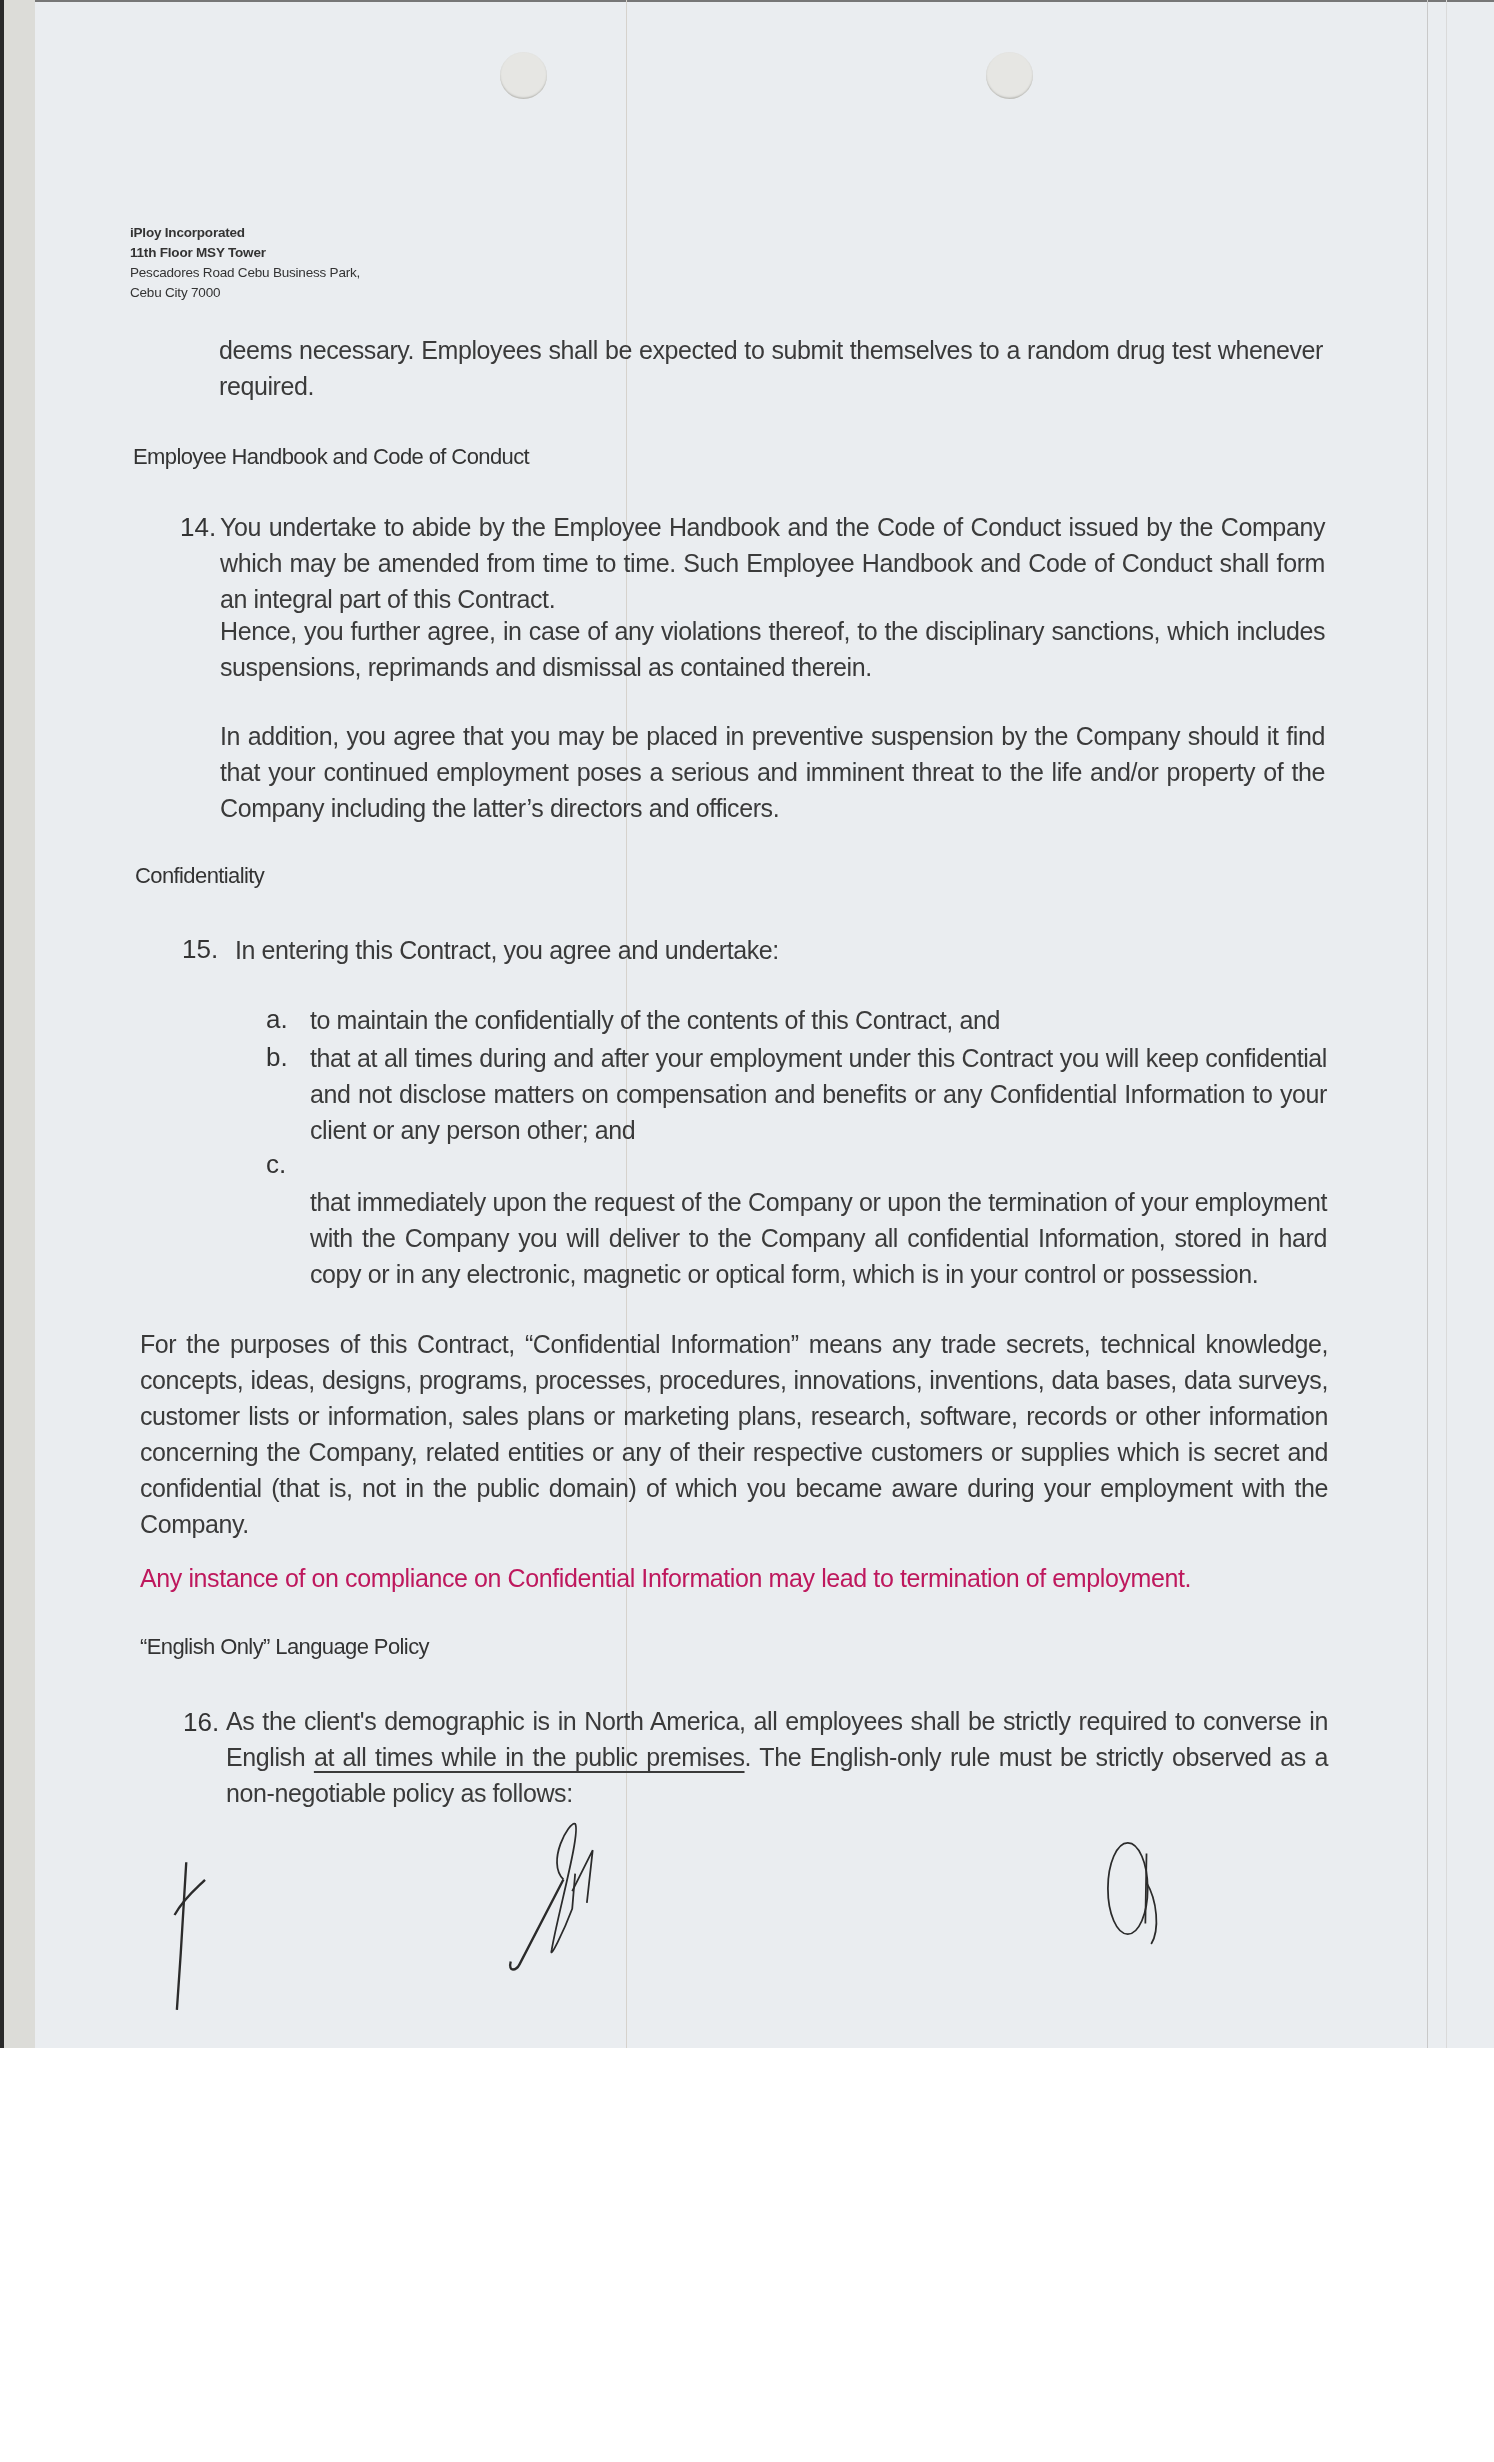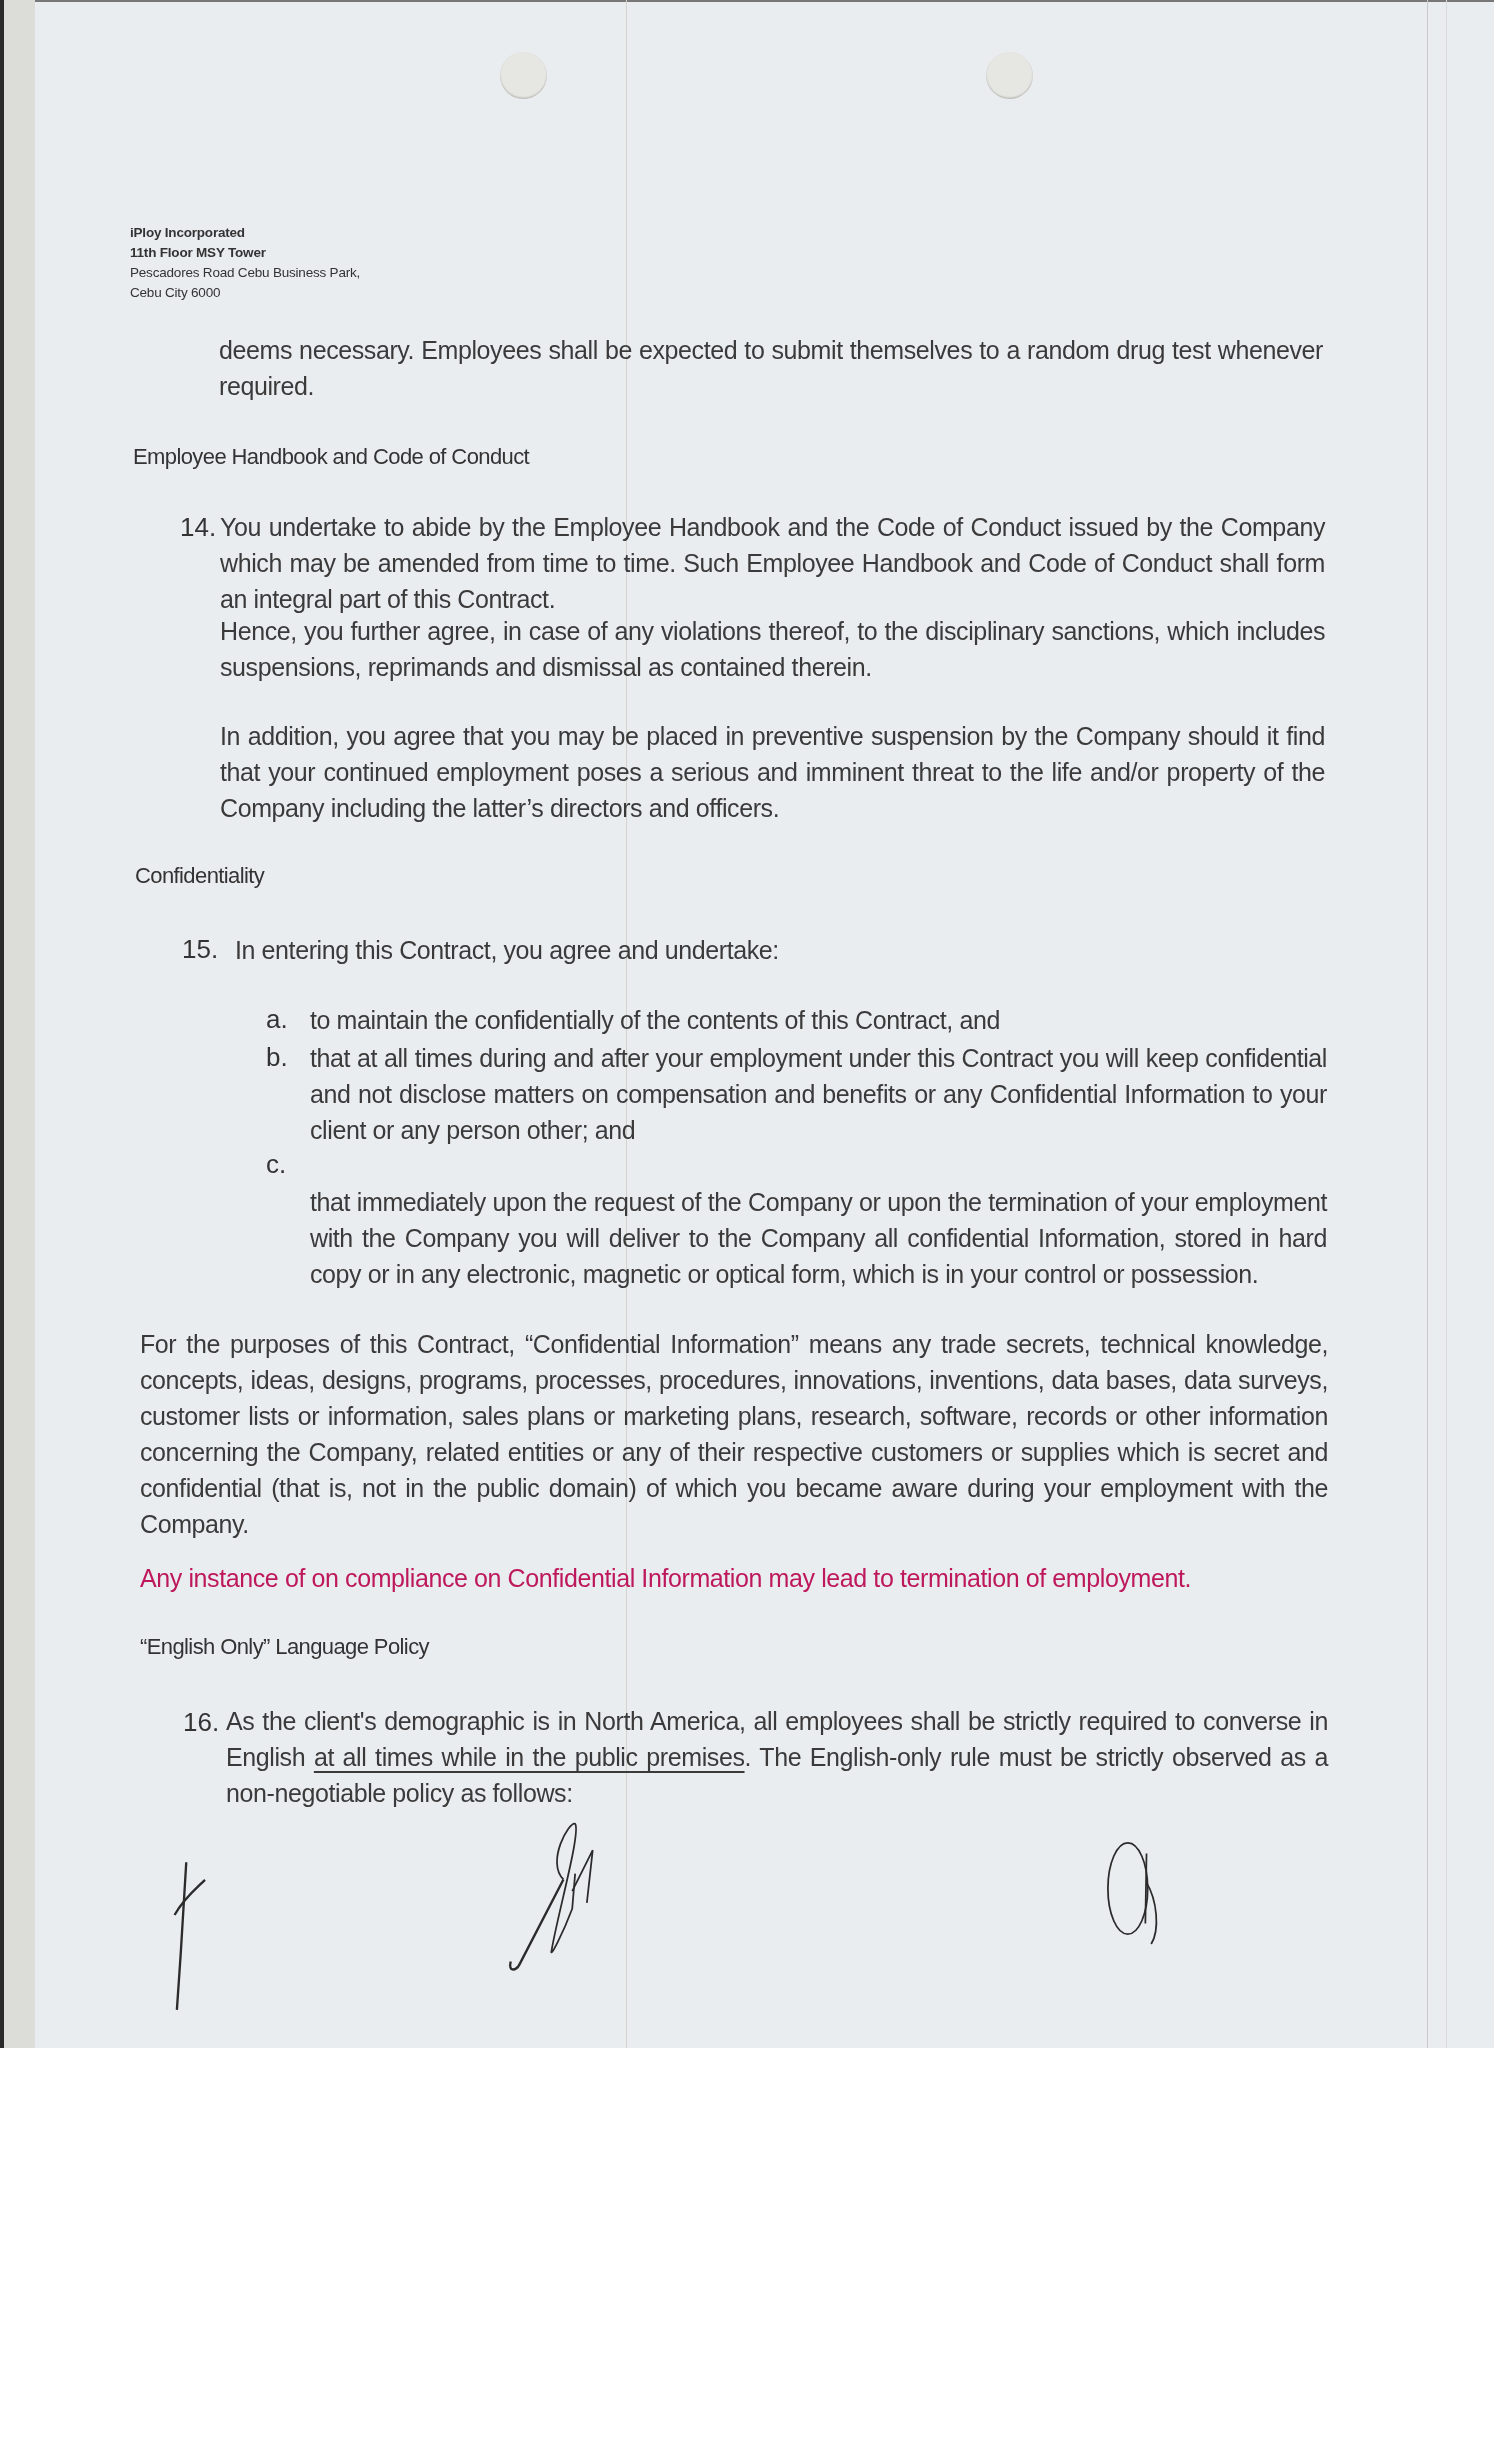--- a/index.html
+++ b/index.html
@@ -61,21 +61,21 @@
 <div class="right-strip2"></div>
 <div class="punch-hole" style="left:500px;top:52px"></div>
 <div class="punch-hole" style="left:986px;top:52px"></div>
 
 <div class="page">
 
   <div class="address">
     <div style="font-weight:bold">iPloy Incorporated</div>
     <div style="font-weight:bold">11th Floor MSY Tower</div>
     <div>Pescadores Road Cebu Business Park,</div>
-    <div>Cebu City 6000</div>
+    <div>Cebu City 7000</div>
   </div>
 
 
   <div class="p justify" style="left:219px;top:332px;width:1104px">deems necessary.  Employees shall be expected to submit themselves to a random drug test whenever required.</div>
 
   <div class="heading" style="left:133px;top:444px">Employee Handbook and Code of Conduct</div>
   <div class="num" style="left:180px;top:512px">14.</div>
   <div class="p justify" style="left:220px;top:509px;width:1105px">You undertake to abide by the Employee Handbook and the Code of Conduct issued by the Company which may be amended from time to time. Such Employee Handbook and Code of Conduct shall form an integral part of this Contract.</div>
   <div class="p justify" style="left:220px;top:718px;width:1105px">In addition, you agree that you may be placed in preventive suspension by the Company should it find that your continued employment poses a serious and imminent threat to the life and/or property of the Company including the latter’s directors and officers.</div>
   <div class="p justify" style="left:220px;top:613px;width:1105px">Hence, you further agree, in case of any violations thereof, to the disciplinary sanctions, which includes suspensions, reprimands and dismissal as contained therein.</div>

